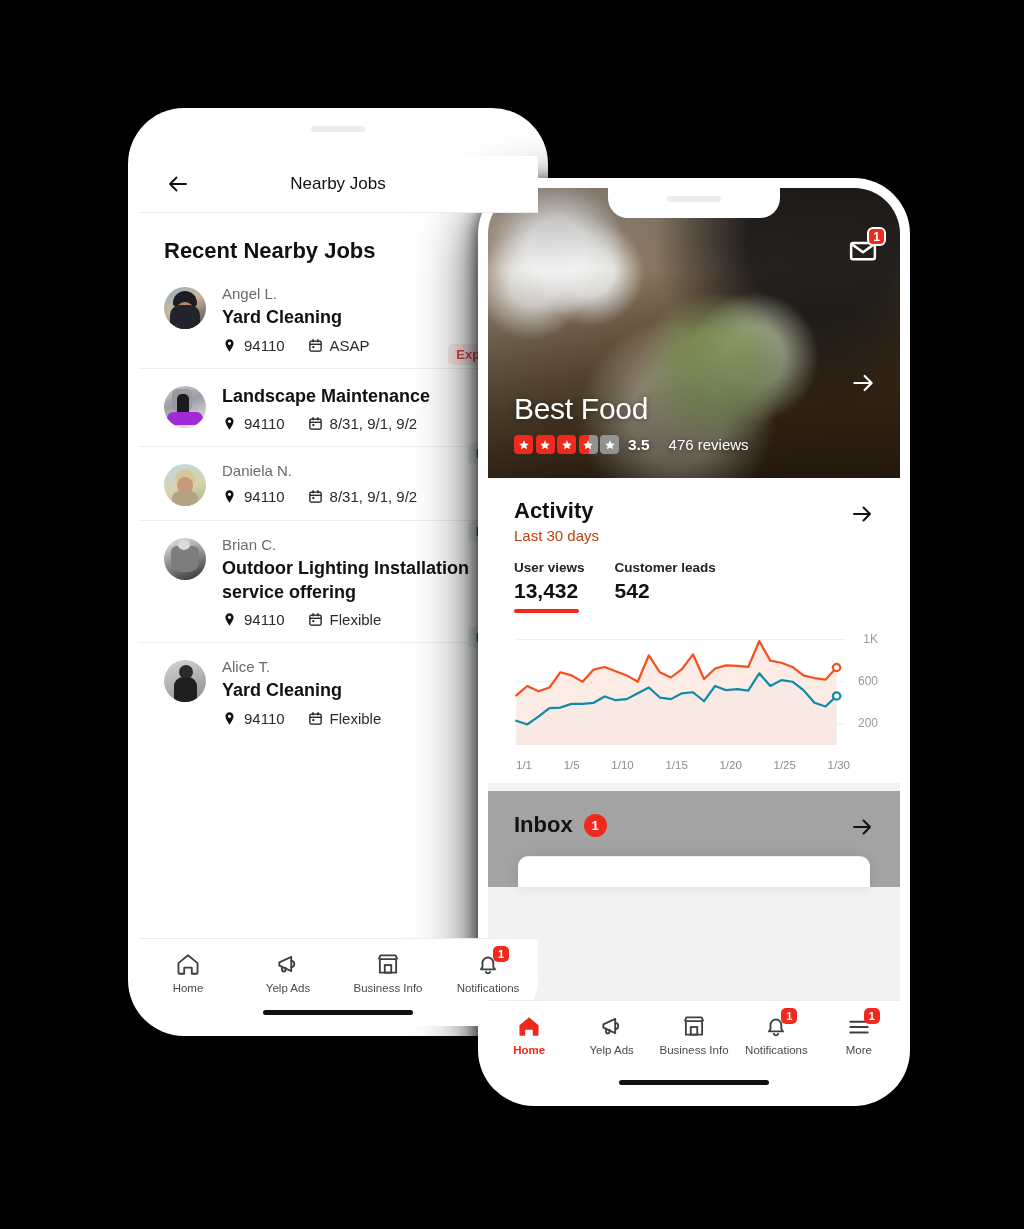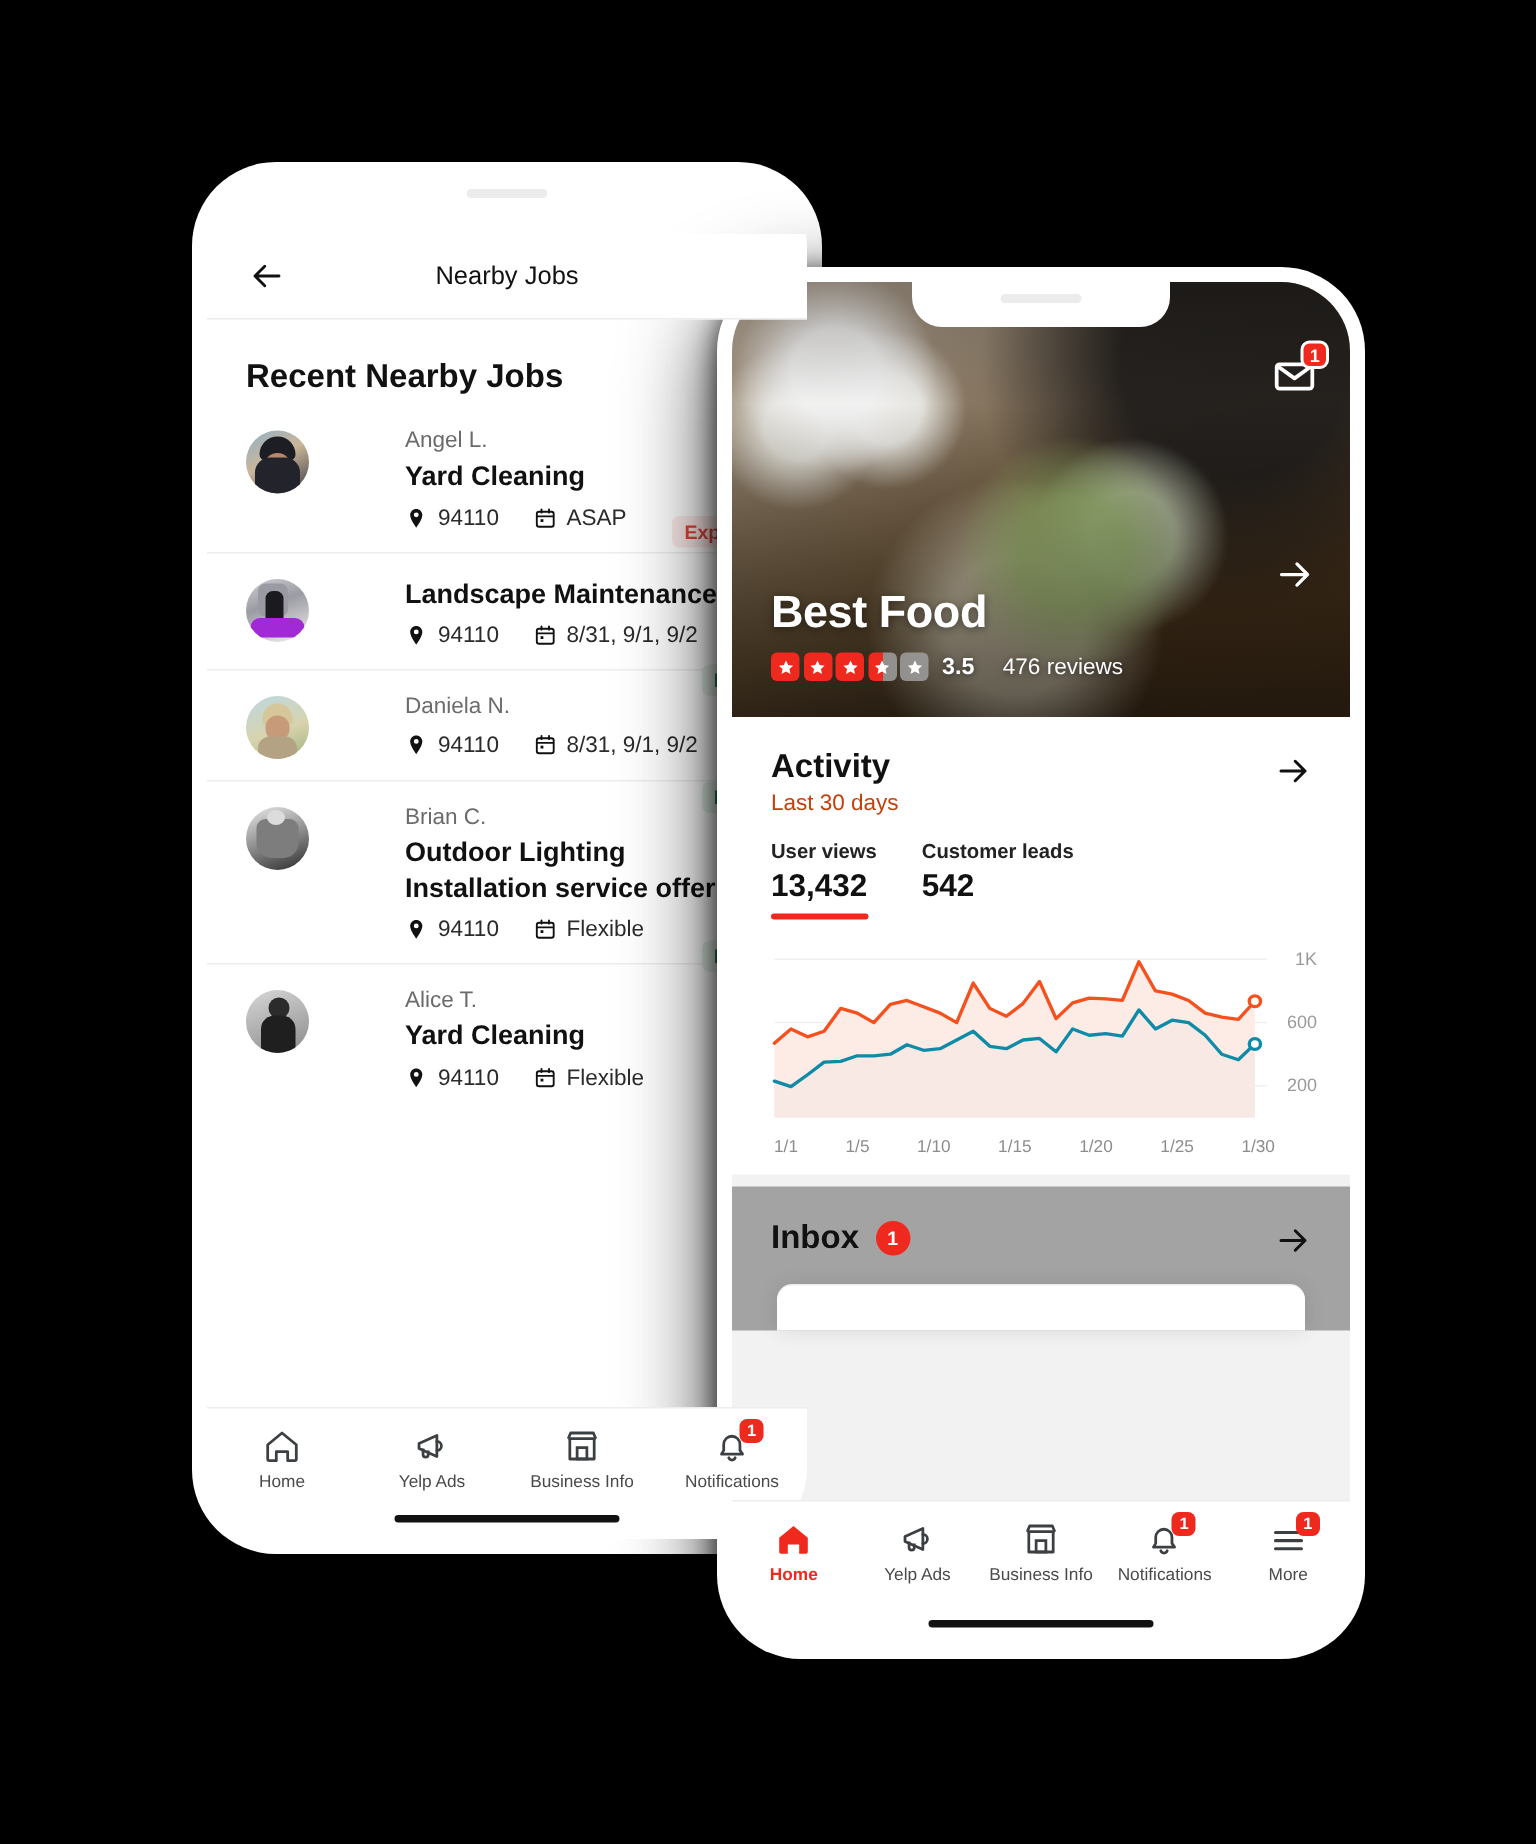--- a/index.html
+++ b/index.html
@@ -71,21 +71,21 @@
   .jobs-h1{font-size:22px;font-weight:bold;color:#111;margin:26px 0 6px 26px;}
   .job{
     display:flex;padding:14px 26px 14px 26px;position:relative;
     border-bottom:1px solid #eeeeee;box-sizing:border-box;
   }
   .job:last-child{border-bottom:none;}
   .avatar{
     width:42px;height:42px;border-radius:50%;flex:0 0 42px;margin-right:16px;margin-top:3px;
     background:#d8d8d8;overflow:hidden;position:relative;
   }
-  .job-main{flex:1;min-width:0;margin-left:48px;}
+  .job-main{flex:1;min-width:0;}
   .job-name{font-size:15px;color:#6b6b6b;line-height:1.35;}
   .job-title{font-size:18px;font-weight:bold;color:#111;line-height:1.3;margin-top:2px;white-space:nowrap;}
   .job-title.wrap{white-space:normal;}
   .job-meta{display:flex;align-items:center;gap:7px;margin-top:7px;font-size:15px;color:#2b2b2b;}
   .job-meta .sep{width:9px;}
   .job-time{position:absolute;right:26px;top:16px;font-size:14px;color:#8a8a8a;}
   .job-badge{position:absolute;right:26px;top:74px;font-size:13px;font-weight:bold;padding:3px 8px;border-radius:5px;white-space:nowrap;}
   .badge-expired{color:#e8453c;background:#fdecea;}
   .badge-first{color:#1e8a4c;background:#e7f5ec;}
 
@@ -118,21 +118,21 @@
       radial-gradient(circle at 64% 58%, rgba(215,225,200,.8) 0 9%, rgba(0,0,0,0) 20%),
       radial-gradient(circle at 46% 78%, rgba(225,215,190,.8) 0 14%, rgba(0,0,0,0) 30%),
       radial-gradient(circle at 80% 20%, rgba(35,32,30,.95) 0 18%, rgba(0,0,0,0) 40%),
       radial-gradient(circle at 88% 76%, rgba(74,52,28,.9) 0 22%, rgba(0,0,0,0) 46%),
       linear-gradient(160deg,#cdbfae 0%,#8f7d67 32%,#6b5435 58%,#4a3620 78%,#2f2315 100%);
     filter:blur(1px);
     transform:scale(1.04);
   }
   .hero-shade{position:absolute;inset:0;background:linear-gradient(180deg,rgba(0,0,0,.30) 0%,rgba(0,0,0,.05) 28%,rgba(0,0,0,.28) 62%,rgba(0,0,0,.52) 100%);}
   .hero-text{position:absolute;left:26px;bottom:24px;right:26px;color:#fff;}
-  .hero-name{font-size:30px;font-weight:bold;letter-spacing:-.3px;text-shadow:0 1px 6px rgba(0,0,0,.45);}
+  .hero-name{font-size:30px;font-weight:normal;letter-spacing:-.3px;text-shadow:0 1px 6px rgba(0,0,0,.45);}
   .hero-addr{font-size:14.5px;margin-top:5px;text-shadow:0 1px 5px rgba(0,0,0,.6);}
   .rating-row{display:flex;align-items:center;gap:9px;margin-top:9px;}
   .stars{display:flex;gap:2.5px;}
   .star{width:19px;height:19px;border-radius:4px;display:flex;align-items:center;justify-content:center;}
   .star.full{background:#f0291e;}
   .star.half{background:linear-gradient(90deg,#f0291e 50%, rgba(160,160,160,.85) 50%);}
   .star.empty{background:rgba(160,160,160,.85);}
   .star svg{width:12px;height:12px;fill:#fff;}
   .rating-num{font-size:15.5px;font-weight:bold;text-shadow:0 1px 5px rgba(0,0,0,.6);}
   .rating-rev{font-size:15px;margin-left:10px;text-shadow:0 1px 5px rgba(0,0,0,.6);}

